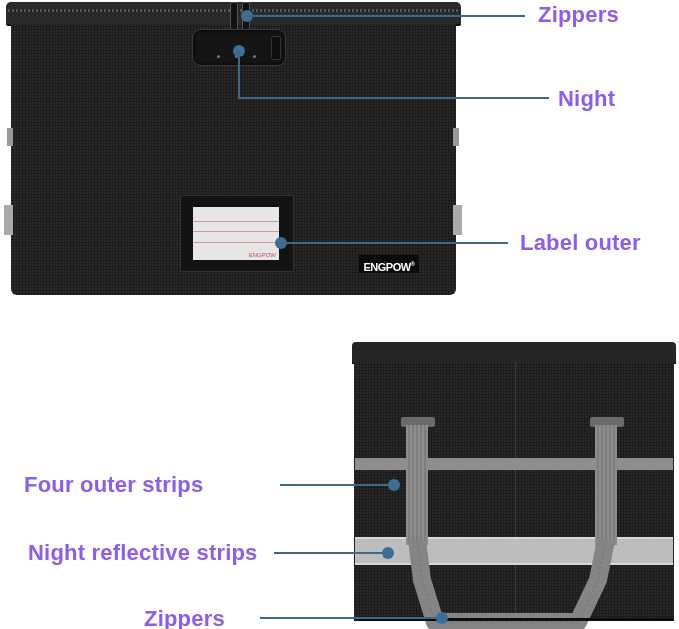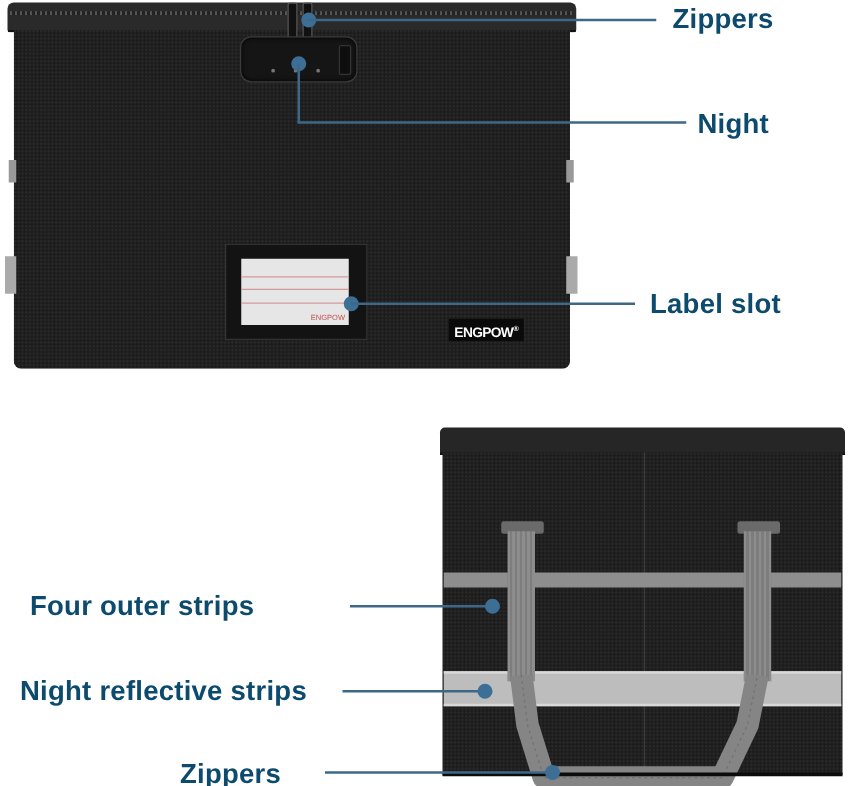--- a/index.html
+++ b/index.html
@@ -1,18 +1,18 @@
 <!DOCTYPE html>
 <html><head>
 <meta charset="utf-8">
 <style>
   html,body{margin:0;padding:0;background:#ffffff;}
   body{width:679px;height:629px;position:relative;overflow:hidden;font-family:"Liberation Sans","DejaVu Sans",sans-serif;}
   .abs{position:absolute;}
-  .label{position:absolute;font-weight:bold;color:#0c4a6e;font-size:22px;letter-spacing:0.2px;white-space:nowrap;line-height:1;}
+  .label{position:absolute;font-weight:bold;color:#8b5cf6;font-size:22px;letter-spacing:0.2px;white-space:nowrap;line-height:1;}
   .line{position:absolute;background:#3d6887;height:2px;}
   .vline{position:absolute;background:#3d6887;width:2px;}
   .dot{position:absolute;width:12px;height:12px;border-radius:50%;background:#3d6e96;}
   .fabric{
     background-color:#1c1c1c;
     background-image:
       radial-gradient(circle at 1px 1px, rgba(255,255,255,0.06) 0.8px, transparent 1.2px);
     background-size:3px 3px;
   }
 </style>
@@ -60,21 +60,21 @@
 <div class="line" style="left:247px;top:15px;width:278px;"></div>
 <div class="label" style="left:538px;top:4px;">Zippers</div>
 
 <div class="dot" style="left:233px;top:45px;"></div>
 <div class="vline" style="left:238px;top:51px;height:47px;"></div>
 <div class="line" style="left:238px;top:97px;width:311px;"></div>
 <div class="label" style="left:558px;top:88px;">Night</div>
 
 <div class="dot" style="left:275px;top:237px;"></div>
 <div class="line" style="left:281px;top:242px;width:227px;"></div>
-<div class="label" style="left:520px;top:232px;">Label slot</div>
+<div class="label" style="left:520px;top:232px;">Label outer</div>
 
 <div class="abs" style="left:350px;top:340px;width:329px;height:289px;">
 
   <div class="abs" style="left:2px;top:2px;width:324px;height:20px;background:#262626;border-radius:4px 4px 0 0;border-bottom:2px solid #111;"></div>
 
   <div class="abs fabric" style="left:4px;top:22px;width:320px;height:258px;"></div>
 
   <div class="abs" style="left:165px;top:22px;width:1px;height:258px;background:#3a3a3a;"></div>
 
   <div class="abs" style="left:5px;top:118px;width:318px;height:12px;background:#8e8e8e;"></div>
@@ -93,19 +93,19 @@
     <path d="M67 0 L72 40 L85 82 L228 82 L248 40 L256 0" fill="none" stroke="#707070" stroke-width="1" stroke-dasharray="2 3"></path>
   </svg>
 
   <div class="abs" style="left:4px;top:278px;width:320px;height:3px;background:#0c0c0c;"></div>
 </div>
 
 <div class="label" style="left:24px;top:474px;">Four outer strips</div>
 <div class="line" style="left:280px;top:484px;width:114px;"></div>
 <div class="dot" style="left:388px;top:479px;"></div>
 
-<div class="label" style="left:16px;top:542px;">Night reflective strips</div>
+<div class="label" style="left:0px;top:542px;padding-left:28px;">Night reflective strips</div>
 <div class="line" style="left:274px;top:552px;width:114px;"></div>
 <div class="dot" style="left:382px;top:547px;"></div>
 
 <div class="label" style="left:144px;top:608px;">Zippers</div>
 <div class="line" style="left:260px;top:617px;width:182px;"></div>
 <div class="dot" style="left:436px;top:612px;"></div>
 
 </body></html>

